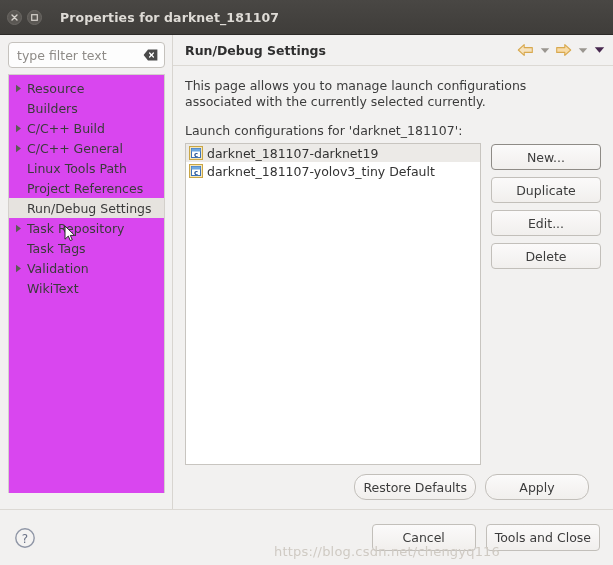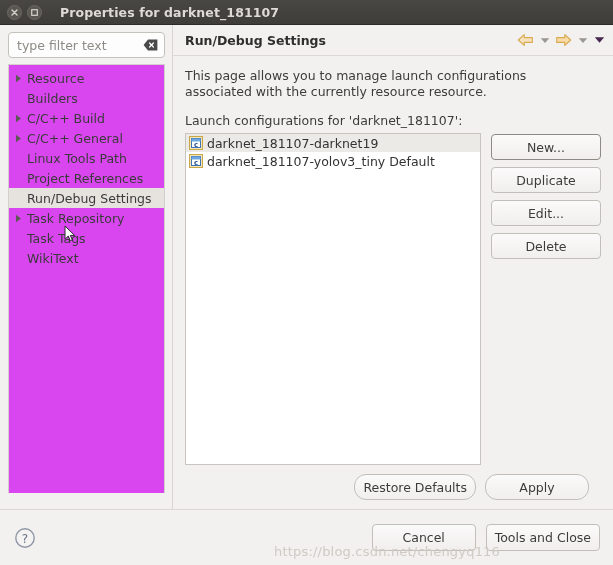--- a/index.html
+++ b/index.html
@@ -20,21 +20,21 @@
     width: 613px;
     height: 565px;
     box-sizing: border-box;
     background: #f2f1f0;
     display: flex;
     flex-direction: column;
   }
 
   
   #titlebar {
-    height: 25px;
+    height: 35px;
     min-height: 25px;
     background: linear-gradient(to bottom, #494744 0%, #3f3d3a 100%);
     border-bottom: 1px solid #2c2a28;
     display: flex;
     align-items: center;
     padding-left: 7px;
     box-sizing: border-box;
   }
   .winbtn {
     width: 15px;
@@ -410,20 +410,28 @@
             </span>
             <span class="tree-label">Task Repository</span>
           </div>
           <div class="tree-item">
             <span class="tree-arrow empty">
               <svg width="7" height="9" viewBox="0 0 7 9">
                 <path d="M1 0.7 L6 4.5 L1 8.3 Z" fill="#5d5a56"></path>
               </svg>
             </span>
             <span class="tree-label">Task Tags</span>
+          </div>
+          <div class="tree-item">
+            <span class="tree-arrow">
+              <svg width="7" height="9" viewBox="0 0 7 9">
+                <path d="M1 0.7 L6 4.5 L1 8.3 Z" fill="#5d5a56"></path>
+              </svg>
+            </span>
+            <span class="tree-label">Validation</span>
           </div>
           <div class="tree-item">
             <span class="tree-arrow empty">
               <svg width="7" height="9" viewBox="0 0 7 9">
                 <path d="M1 0.7 L6 4.5 L1 8.3 Z" fill="#5d5a56"></path>
               </svg>
             </span>
             <span class="tree-label">WikiText</span>
           </div>
         </div>
@@ -457,21 +465,21 @@
           <span class="nav-icon small">
             <svg width="11" height="8" viewBox="0 0 11 8">
               <path d="M0.8 1.3 L10.2 1.3 L5.5 6.8 Z" fill="#47284f"></path>
             </svg>
           </span>
         </div>
       </div>
 
       <div id="page-content">
         <div class="desc-line">This page allows you to manage launch configurations</div>
-        <div class="desc-line">associated with the currently resource resource.</div>
+        <div class="desc-line">associated with the currently selected currently.</div>
 
         <div id="configs-label">Launch configurations for 'darknet_181107':</div>
 
         <div id="list-row">
           <div id="config-list">
               <div class="config-item selected">
                 <span class="cfg-icon"><svg width="14" height="14" viewBox="0 0 14 14">
                     <rect x="0.5" y="0.5" width="13" height="13" fill="#f6e7b8" stroke="#c9a646" stroke-width="1"></rect>
                     <rect x="2.5" y="2.5" width="9" height="9" fill="#ffffff" stroke="#3f72b8" stroke-width="1"></rect>
                     <rect x="2.5" y="2.5" width="9" height="3" fill="#6fa8e0"></rect>

